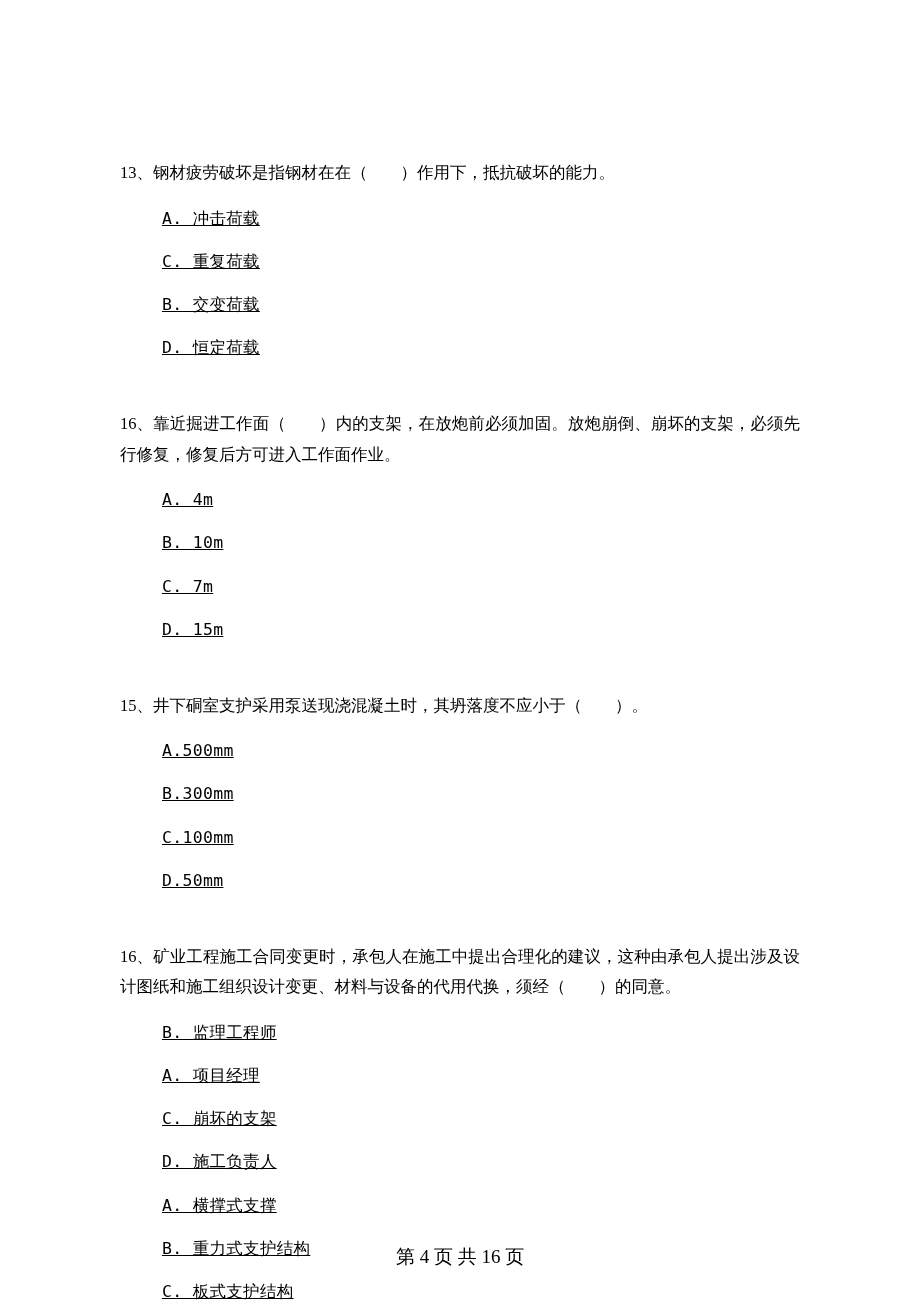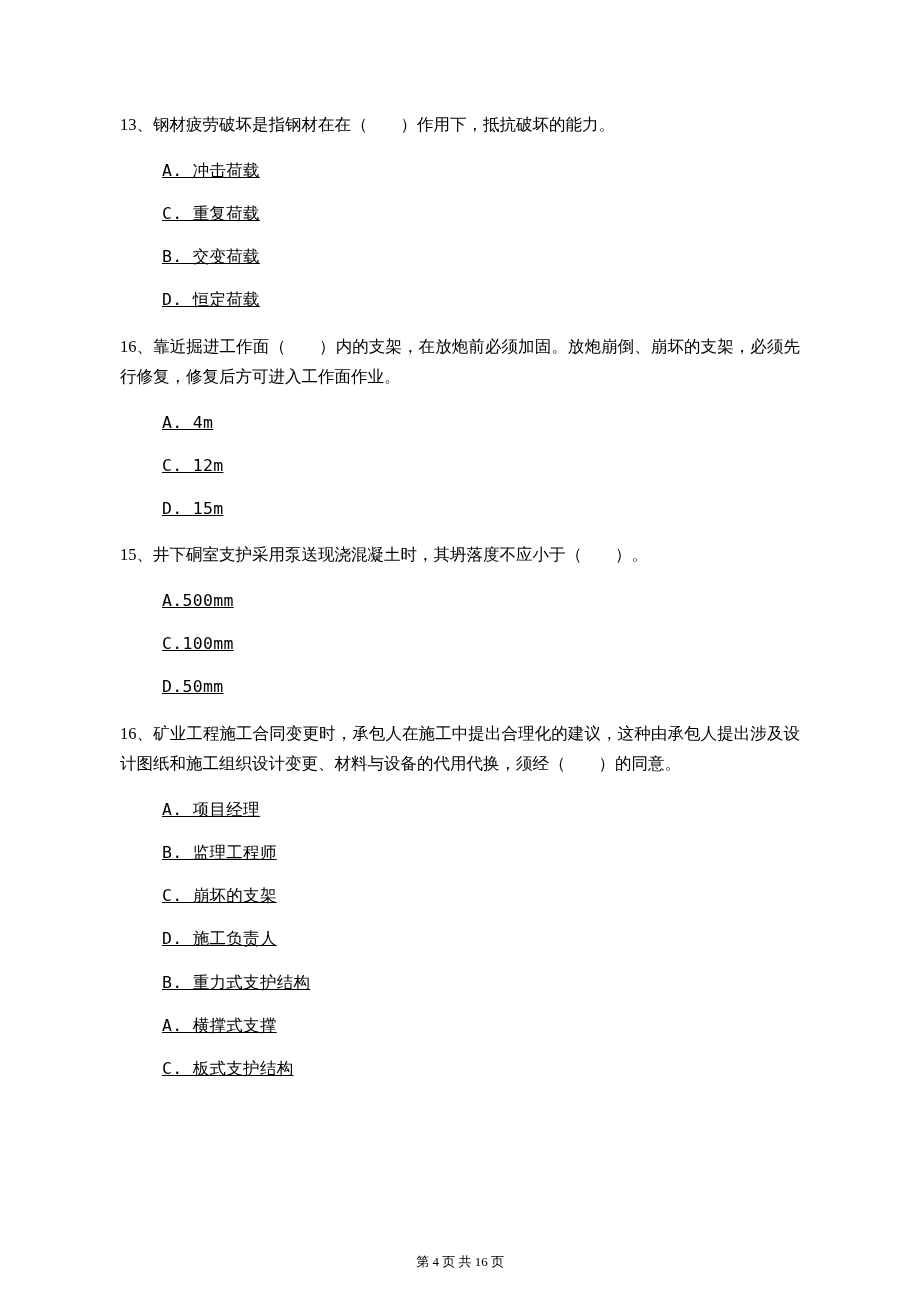--- a/index.html
+++ b/index.html
@@ -17,37 +17,38 @@
   .page {
     padding: 110px 120px 0 120px;
   }
   .question {
     margin-bottom: 10px;
   }
   .q-stem {
     text-align: justify;
     margin-bottom: 18px;
     line-height: 1.85;
+    margin-top: 48px;
   }
   .options {
     padding-left: 42px;
     text-decoration: underline;
   }
   .option {
     margin-bottom: 18.5px;
     font-family: "SimSun", "宋体", monospace;
     letter-spacing: 0.3px;
   }
   .footer {
     position: absolute;
     bottom: 31px;
     left: 0;
     right: 0;
     text-align: center;
-    font-size: 13px;
+    font-size: 19px;
   }
 </style>
 </head>
 <body>
 
 <div class="page">
 
   <div class="question">
     <div class="q-stem">13、钢材疲劳破坏是指钢材在在（　　）作用下，抵抗破坏的能力。</div>
     <div class="options">
@@ -55,47 +56,49 @@
       <div class="option">C. 重复荷载</div>
       <div class="option">B. 交变荷载</div>
       <div class="option">D. 恒定荷载</div>
     </div>
   </div>
 
   <div class="question">
     <div class="q-stem">16、靠近掘进工作面（　　）内的支架，在放炮前必须加固。放炮崩倒、崩坏的支架，必须先行修复，修复后方可进入工作面作业。</div>
     <div class="options">
       <div class="option">A. 4m</div>
-      <div class="option">C. 12m</div>
+      <div class="option">B. 10m</div>
+      <div class="option">C. 7m</div>
       <div class="option">D. 15m</div>
     </div>
   </div>
 
   <div class="question">
     <div class="q-stem">15、井下硐室支护采用泵送现浇混凝土时，其坍落度不应小于（　　）。</div>
     <div class="options">
       <div class="option">A.500mm</div>
+      <div class="option">B.300mm</div>
       <div class="option">C.100mm</div>
       <div class="option">D.50mm</div>
     </div>
   </div>
 
   <div class="question">
     <div class="q-stem">16、矿业工程施工合同变更时，承包人在施工中提出合理化的建议，这种由承包人提出涉及设计图纸和施工组织设计变更、材料与设备的代用代换，须经（　　）的同意。</div>
     <div class="options">
+      <div class="option">B. 监理工程师</div>
       <div class="option">A. 项目经理</div>
-      <div class="option">B. 监理工程师</div>
       <div class="option">C. 崩坏的支架</div>
       <div class="option">D. 施工负责人</div>
     </div>
   </div>
 
   <div class="question">
     <div class="options">
+      <div class="option">A. 横撑式支撑</div>
       <div class="option">B. 重力式支护结构</div>
-      <div class="option">A. 横撑式支撑</div>
       <div class="option">C. 板式支护结构</div>
     </div>
   </div>
 
 </div>
 
 <div class="footer">第 4 页 共 16 页</div>
 
 </body></html>

